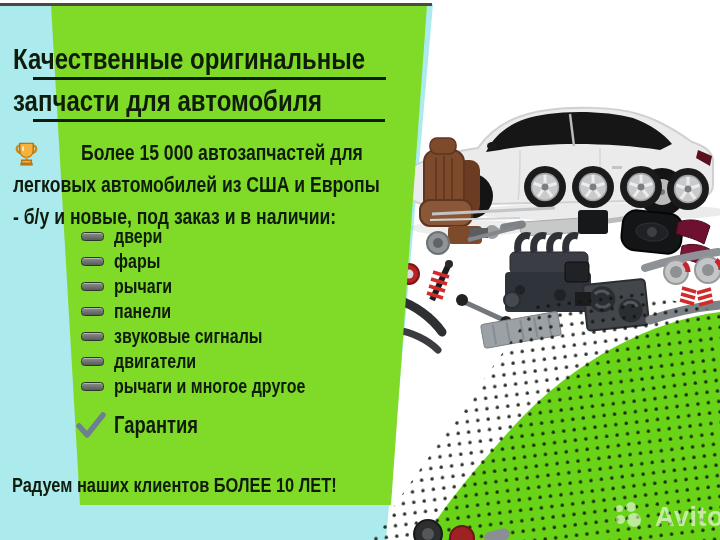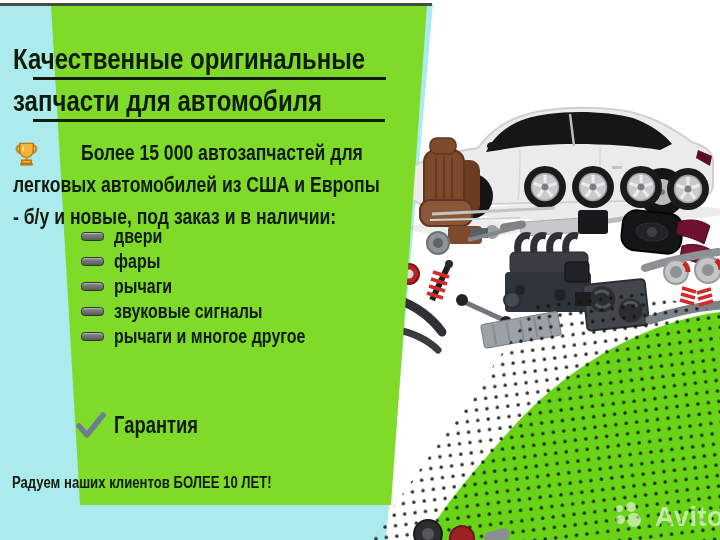--- a/index.html
+++ b/index.html
@@ -20,21 +20,21 @@
   .plist{position:absolute;left:81px;top:224px;z-index:2;}
   .prow{display:flex;align-items:center;height:25px;}
   .bullet{
     width:21px;height:7px;border-radius:3.5px;margin-right:10px;flex:0 0 auto;
     background:linear-gradient(180deg,#8b908d,#565b58);
     border:1px solid #2f332f;box-shadow:inset 0 1px 0 rgba(255,255,255,.35);
   }
   .prow .txtlbl{color:#0f1c0c;font-weight:bold;font-size:20px;}
   .guarantee{position:absolute;left:76px;top:412px;z-index:2;display:flex;align-items:center;}
   .guarantee .txtlbl{color:#0f1c0c;font-weight:bold;font-size:23px;margin-left:8px;}
-  .tagline{font-size:16px;}
+  .tagline{font-size:20px;}
   .avito{position:absolute;left:613px;top:501px;z-index:3;display:flex;align-items:center;gap:8px;}
   .alogo{position:relative;width:32px;height:32px;flex:0 0 auto;}
   .alogo i{position:absolute;border-radius:50%;background:rgba(255,255,255,0.55);}
   .alogo .d1{width:7px;height:7px;left:3px;top:4px;}
   .alogo .d2{width:10px;height:10px;left:13px;top:1px;}
   .alogo .d3{width:9px;height:9px;left:3px;top:14px;}
   .alogo .d4{width:14px;height:14px;left:14px;top:12px;}
   .aword{font-size:27px;font-weight:bold;color:rgba(255,255,255,0.6);letter-spacing:0.5px;margin-left:2px;}
 </style>
 </head>
@@ -260,21 +260,29 @@
     <div class="prow">
       <span class="bullet"></span>
       <span class="txtlbl condensed">фары</span>
     </div>
     <div class="prow">
       <span class="bullet"></span>
       <span class="txtlbl condensed">рычаги</span>
     </div>
     <div class="prow">
       <span class="bullet"></span>
+      <span class="txtlbl condensed">панели</span>
+    </div>
+    <div class="prow">
+      <span class="bullet"></span>
       <span class="txtlbl condensed">звуковые сигналы</span>
+    </div>
+    <div class="prow">
+      <span class="bullet"></span>
+      <span class="txtlbl condensed">двигатели</span>
     </div>
     <div class="prow">
       <span class="bullet"></span>
       <span class="txtlbl condensed">рычаги и многое другое</span>
     </div>
   </div>
 
   <div class="guarantee">
     <svg width="30" height="27" viewBox="0 0 30 27">
       <path d="M3,14 L11,23 L27,3" stroke="#6d8091" stroke-width="5.5" fill="none" stroke-linecap="round" stroke-linejoin="round"></path>

